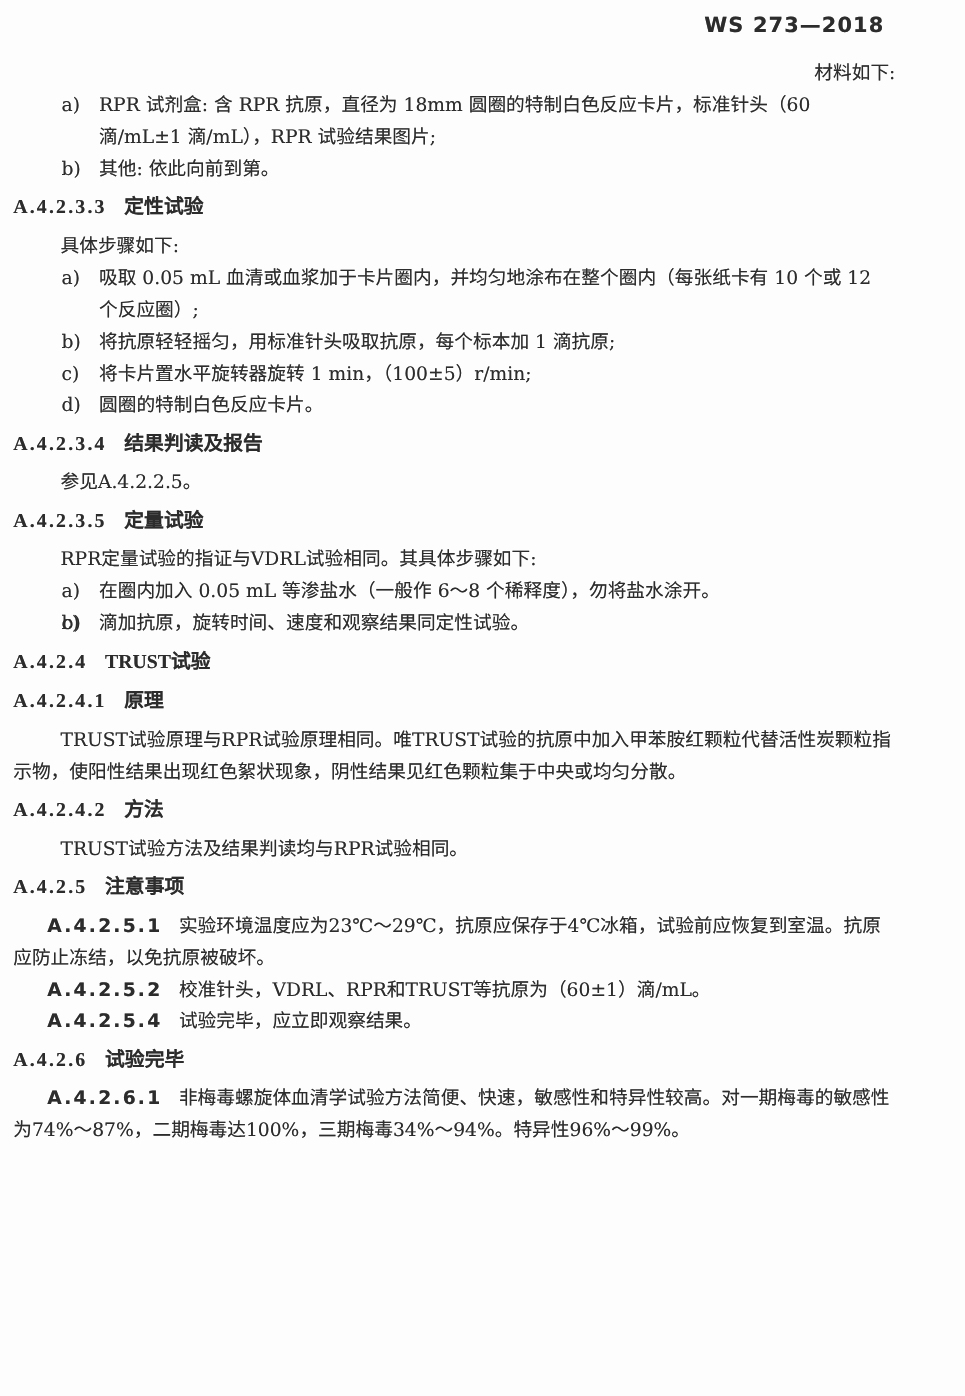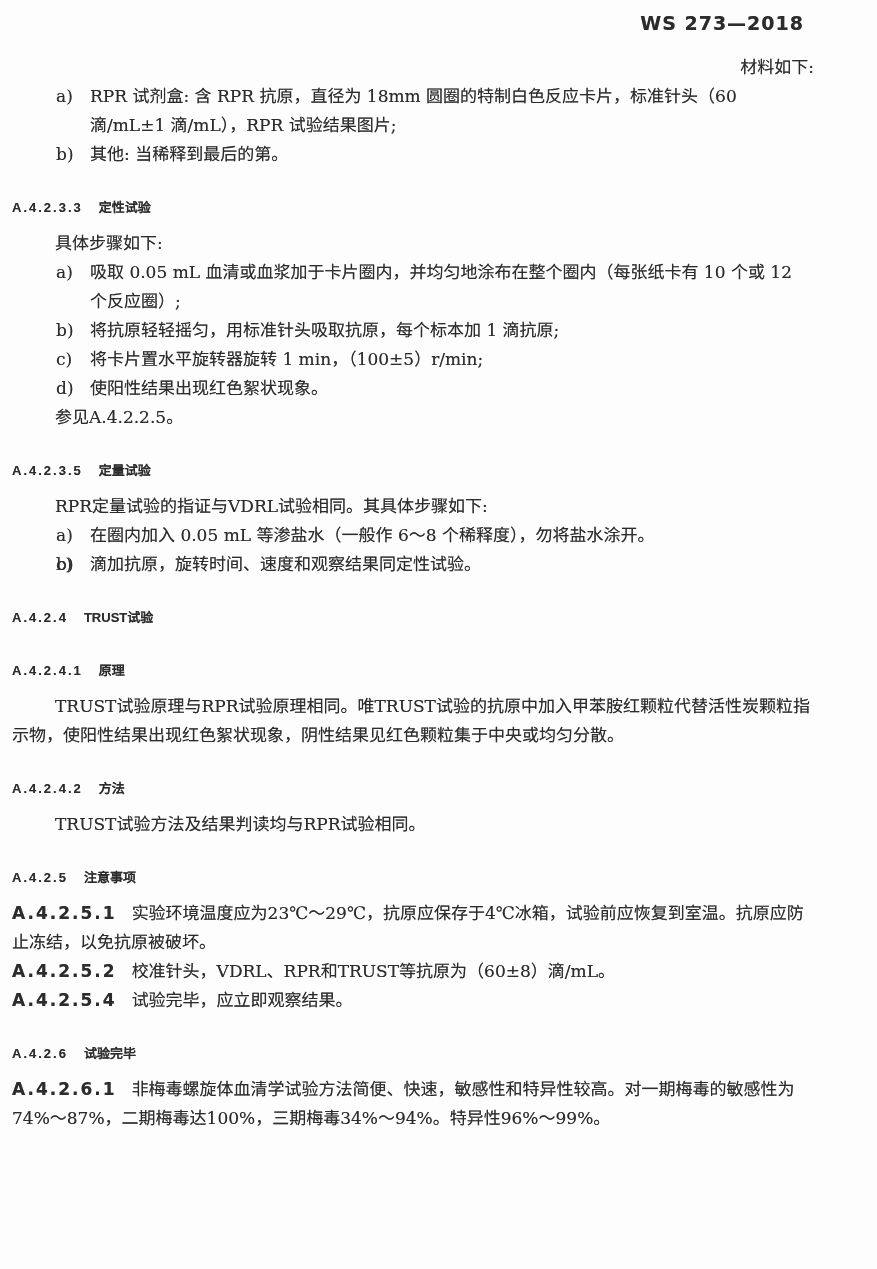--- a/index.html
+++ b/index.html
@@ -25,70 +25,72 @@
     padding-right: 10px;
     font-family: "DejaVu Sans", "Liberation Sans", sans-serif;
     font-weight: 700;
     font-size: 19px;
     letter-spacing: 1px;
     line-height: 26px;
     margin-bottom: 14px;
   }
   
   .h {
-    font-family: Liberation Sans, sans-serif;
+    font-family: Liberation Serif, serif;
     font-weight: 700;
-    font-size: 13px;
-    margin: 24px 0 7px 0;
+    font-size: 18px;
+    margin: 5px 0 7px 0;
     line-height: 29px;
   }
   .h .num { letter-spacing: 2px; margin-right: 16px; font-weight: 600; }
   
   .p { text-indent: 43px; margin: 0; }
   .p.first { margin-top: 17px; text-align: right; }
   
   .li { position: relative; padding-left: 78px; margin: 0; }
   .li .mk { position: absolute; left: 44px; top: 0; }
   
   .cl { margin: 0; }
   .cl .num {
     font-family: "DejaVu Sans", "Liberation Sans", sans-serif;
     font-weight: 700;
     letter-spacing: 2px;
     margin-right: 15px;
+    margin-left: 31px;
   }
 </style>
 </head>
 <body>
 
 <div class="page">
   <div class="hdr">
     <span>WS 273—2018</span>
   </div>
   <main id="doc">
       <p class="p first">材料如下:</p>
       <div class="li"><span class="mk">a)</span><span>RPR 试剂盒: 含 RPR 抗原，直径为 18mm 圆圈的特制白色反应卡片，标准针头（60 滴/mL±1 滴/mL），RPR 试验结果图片;</span></div>
-      <div class="li"><span class="mk">b)</span><span>其他: 当稀释到最后的第。</span></div>
+      <div class="li"><span class="mk">b)</span><span>其他: 依此向前到第。</span></div>
       <div class="h"><span class="num">A.4.2.3.3</span><span>定性试验</span></div>
       <p class="p">具体步骤如下:</p>
       <div class="li"><span class="mk">a)</span><span>吸取 0.05 mL 血清或血浆加于卡片圈内，并均匀地涂布在整个圈内（每张纸卡有 10 个或 12 个反应圈）;</span></div>
       <div class="li"><span class="mk">b)</span><span>将抗原轻轻摇匀，用标准针头吸取抗原，每个标本加 1 滴抗原;</span></div>
       <div class="li"><span class="mk">c)</span><span>将卡片置水平旋转器旋转 1 min，（100±5）r/min;</span></div>
-      <div class="li"><span class="mk">d)</span><span>使阳性结果出现红色絮状现象。</span></div>
+      <div class="li"><span class="mk">d)</span><span>圆圈的特制白色反应卡片。</span></div>
+      <div class="h"><span class="num">A.4.2.3.4</span><span>结果判读及报告</span></div>
       <p class="p">参见A.4.2.2.5。</p>
       <div class="h"><span class="num">A.4.2.3.5</span><span>定量试验</span></div>
       <p class="p">RPR定量试验的指证与VDRL试验相同。其具体步骤如下:</p>
       <div class="li"><span class="mk">a)</span><span>在圈内加入 0.05 mL 等渗盐水（一般作 6～8 个稀释度），勿将盐水涂开。</span></div>
       <div class="li"><span class="mk">b)</span></div>
       <div class="li"><span class="mk">c)</span><span>滴加抗原，旋转时间、速度和观察结果同定性试验。</span></div>
       <div class="h"><span class="num">A.4.2.4</span><span>TRUST试验</span></div>
       <div class="h"><span class="num">A.4.2.4.1</span><span>原理</span></div>
       <p class="p">TRUST试验原理与RPR试验原理相同。唯TRUST试验的抗原中加入甲苯胺红颗粒代替活性炭颗粒指示物，使阳性结果出现红色絮状现象，阴性结果见红色颗粒集于中央或均匀分散。</p>
       <div class="h"><span class="num">A.4.2.4.2</span><span>方法</span></div>
       <p class="p">TRUST试验方法及结果判读均与RPR试验相同。</p>
       <div class="h"><span class="num">A.4.2.5</span><span>注意事项</span></div>
       <p class="cl"><span class="num">A.4.2.5.1</span><span>实验环境温度应为23℃～29℃，抗原应保存于4℃冰箱，试验前应恢复到室温。抗原应防止冻结，以免抗原被破坏。</span></p>
-      <p class="cl"><span class="num">A.4.2.5.2</span><span>校准针头，VDRL、RPR和TRUST等抗原为（60±8）滴/mL。</span></p>
+      <p class="cl"><span class="num">A.4.2.5.2</span><span>校准针头，VDRL、RPR和TRUST等抗原为（60±1）滴/mL。</span></p>
       <p class="cl"><span class="num">A.4.2.5.4</span><span>试验完毕，应立即观察结果。</span></p>
       <div class="h"><span class="num">A.4.2.6</span><span>试验完毕</span></div>
       <p class="cl"><span class="num">A.4.2.6.1</span><span>非梅毒螺旋体血清学试验方法简便、快速，敏感性和特异性较高。对一期梅毒的敏感性为74%～87%，二期梅毒达100%，三期梅毒34%～94%。特异性96%～99%。</span></p>
     </main>
 </div>
 
 </body></html>

